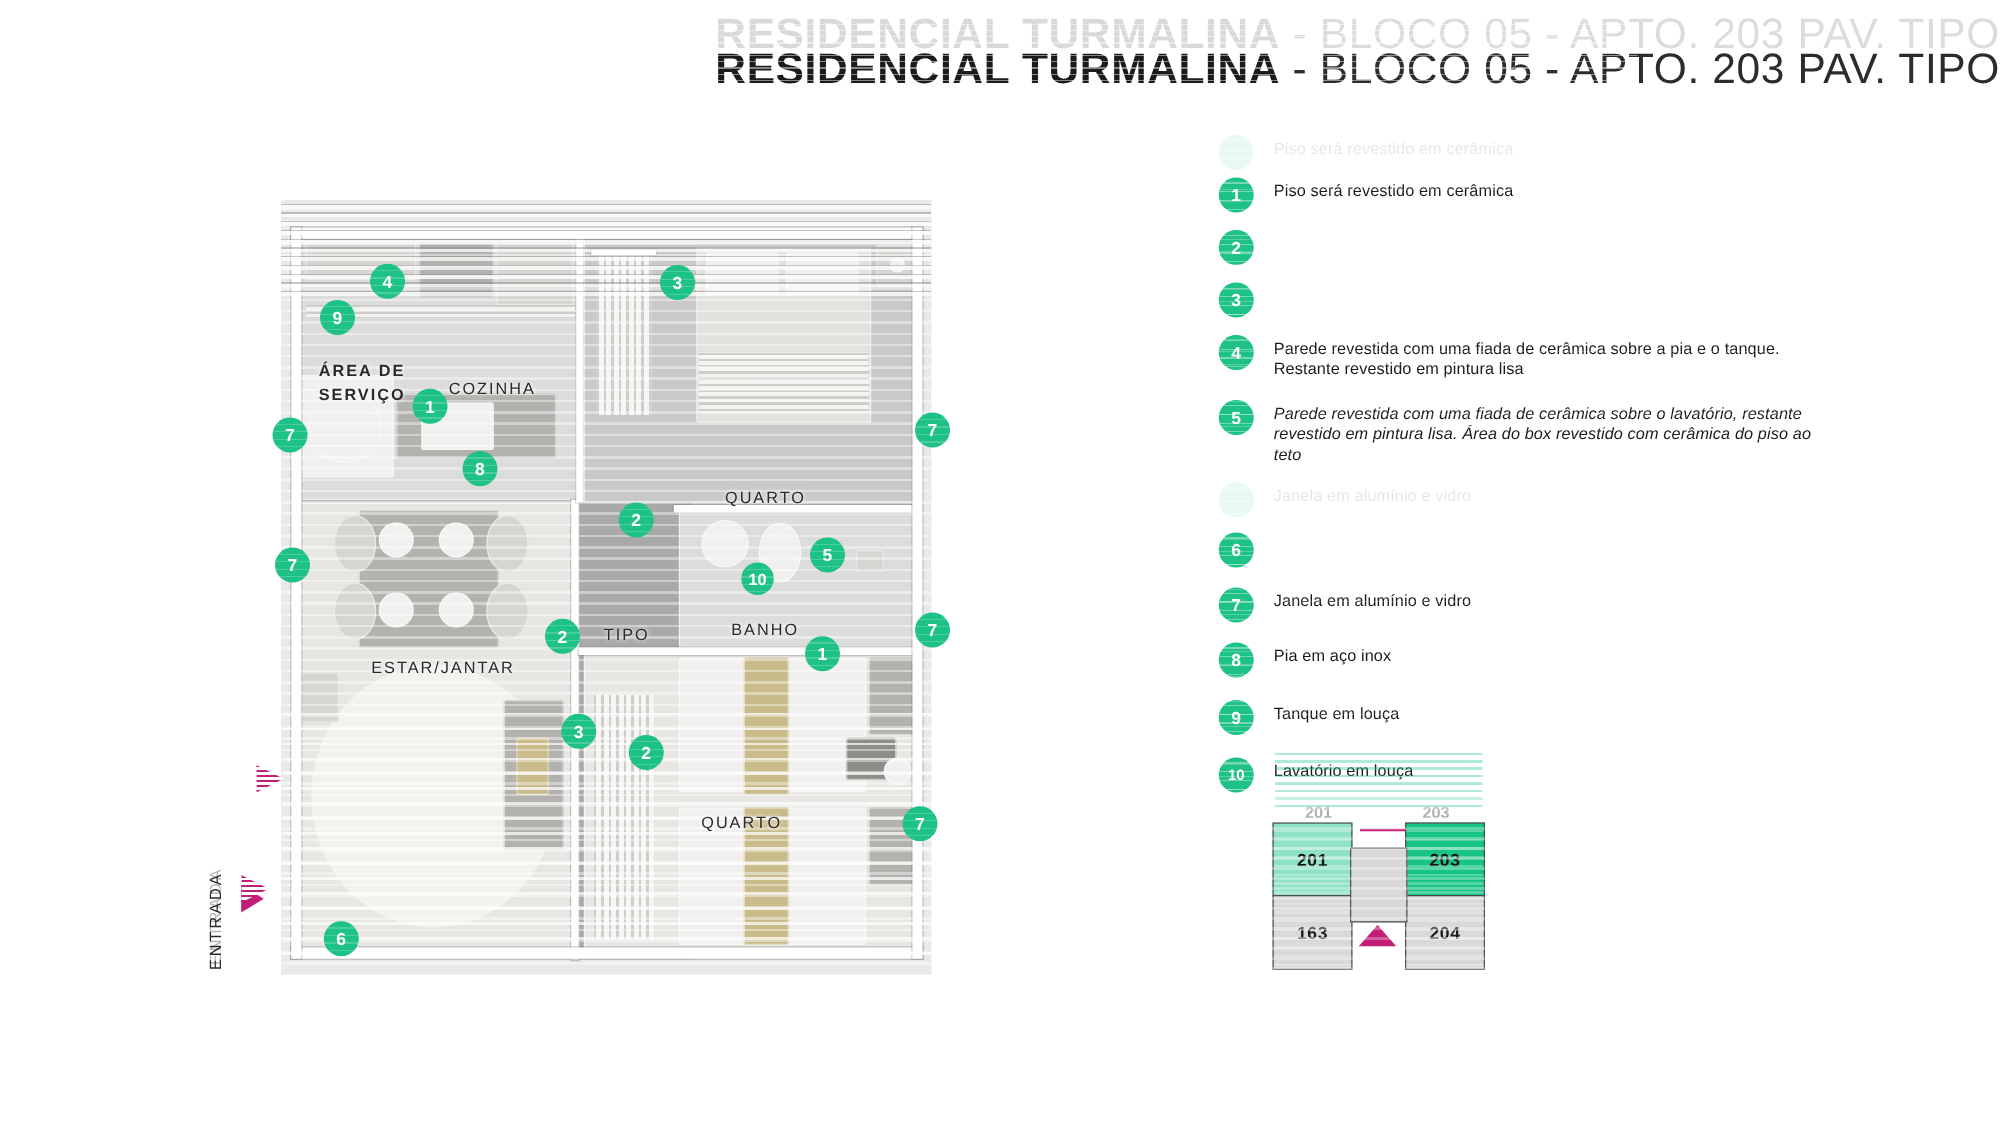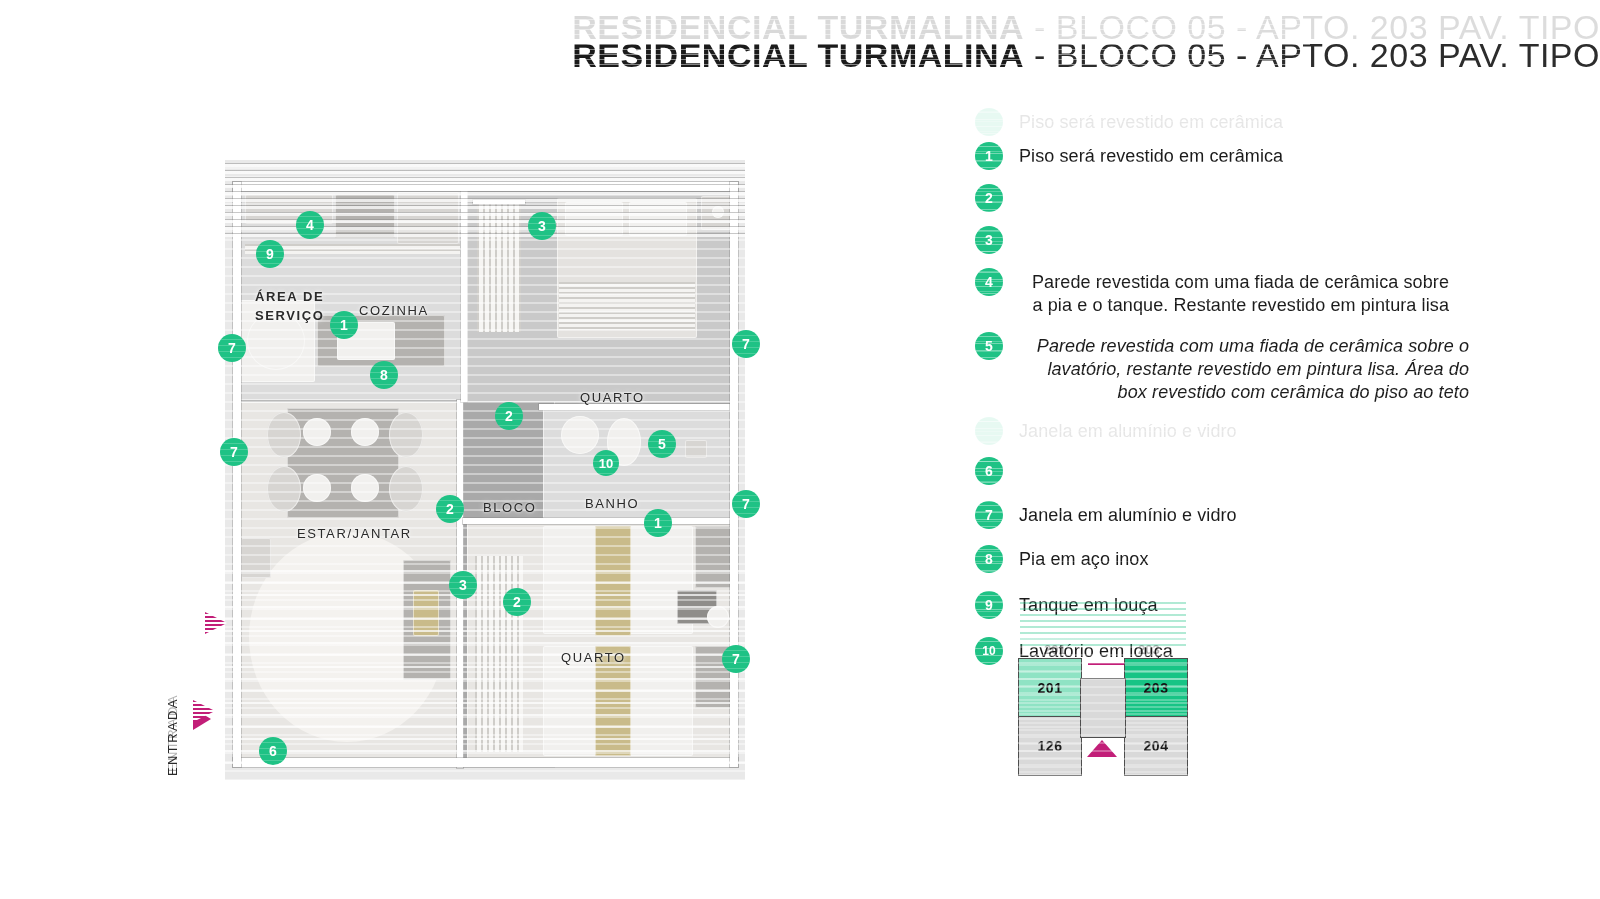--- a/index.html
+++ b/index.html
@@ -239,26 +239,25 @@
   .leg-badge::after {
     content: "";
     position: absolute; inset: -2px;
     background: repeating-linear-gradient(to bottom,
       rgba(255,255,255,0) 0px, rgba(255,255,255,0) 6px,
       rgba(255,255,255,.75) 6px, rgba(255,255,255,.75) 7px);
     opacity: .5;
     pointer-events: none;
   }
   .leg-text {
-    font-size: 18px;
+    font-size: 13px;
     line-height: 1.26;
     color: #1b1b1b;
     letter-spacing: .1px;
     padding-top: 3px;
-    text-align: right;
   }
   .leg-row.ghost { opacity: .18; margin-bottom: 6px; }
   .leg-row.ghost .leg-text { color: #7a7a7a; }
   .leg-row.ghost .leg-badge { background: #7fe0bd; }
 
   .leg-scan {
     position: absolute; left: -6px; top: -6px;
     width: 530px; height: 530px;
     pointer-events: none;
     background:
@@ -430,21 +429,21 @@
     <div class="plan-scan3"></div>
   </div>
 
   <div class="room-label two" style="left:30px; top:128px;font-weight:bold;">
     <div>ÁREA DE</div>
     <div>SERVIÇO</div>
   </div>
   <div class="room-label" style="left:134px; top:143px;">COZINHA</div>
   <div class="room-label" style="left:355px; top:230px;">QUARTO</div>
   <div class="room-label" style="left:72px; top:366px;">ESTAR/JANTAR</div>
-  <div class="room-label" style="left:258px; top:340px;">BLOCO</div>
+  <div class="room-label" style="left:258px; top:340px;">TIPO</div>
   <div class="room-label" style="left:360px; top:336px;">BANHO</div>
   <div class="room-label" style="left:336px; top:490px;">QUARTO</div>
 </div>
 
 <div id="plan-markers">
     <div class="marker" style="left: 296px; top: 211px;">4</div>
     <div class="marker" style="left: 256px; top: 240px;">9</div>
     <div class="marker" style="left: 528px; top: 212px;">3</div>
     <div class="marker" style="left: 330px; top: 311px;">1</div>
     <div class="marker" style="left: 218px; top: 334px;">7</div>
@@ -537,19 +536,19 @@
 
 <div id="keyplan">
   <div class="kp-teal-band" style="left:2px; top:-48px; width:166px; height:46px;"></div>
   <div class="kp-ghost" style="left:26px; top:-8px;">201</div>
   <div class="kp-ghost" style="left:120px; top:-8px;">203</div>
 
   <div class="kp-line" style="left:70px; top:13px; width:36px;"></div>
 
   <div class="kp-cell sel2" style="left:0px;   top:8px;  width:62px; height:58px;">201</div>
   <div class="kp-cell sel" style="left:106px; top:8px;  width:62px; height:58px;">203</div>
-  <div class="kp-cell" style="left:0px;   top:66px; width:62px; height:58px;">126</div>
+  <div class="kp-cell" style="left:0px;   top:66px; width:62px; height:58px;">163</div>
   <div class="kp-cell" style="left:106px; top:66px; width:62px; height:58px;">204</div>
 
   <div class="kp-core" style="left:62px; top:28px; width:44px; height:58px;"></div>
   <div class="kp-arrow" style="left:69px; top:90px;"></div>
   <div class="kp-scan"></div>
 </div>
 
 </body></html>

